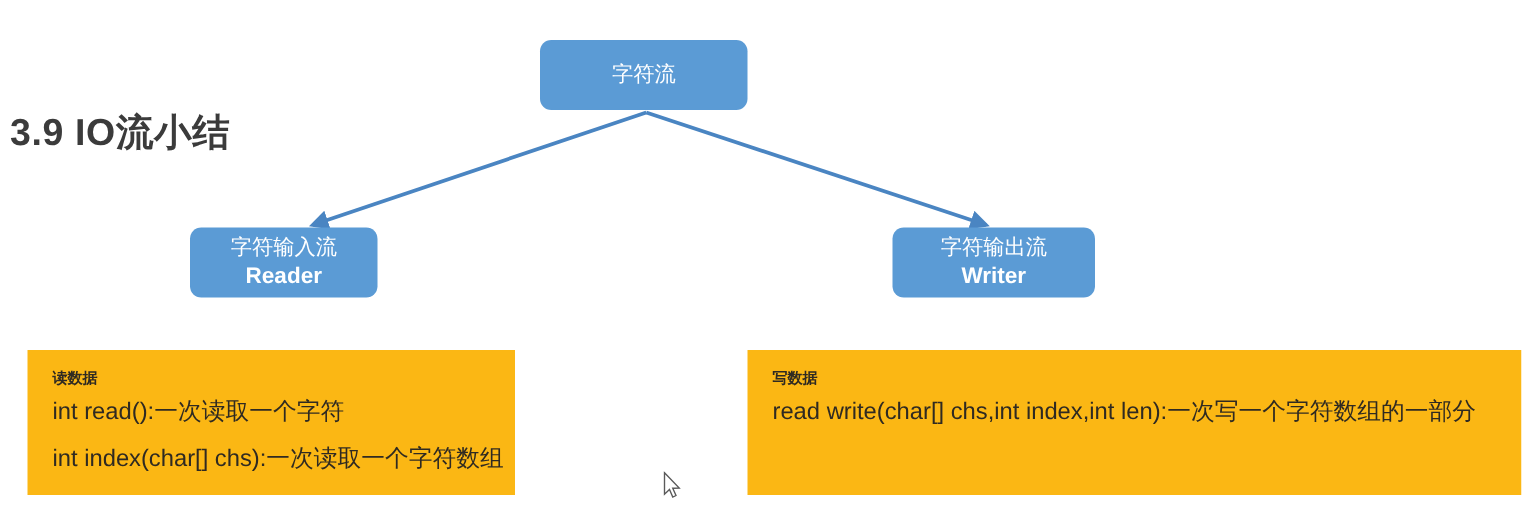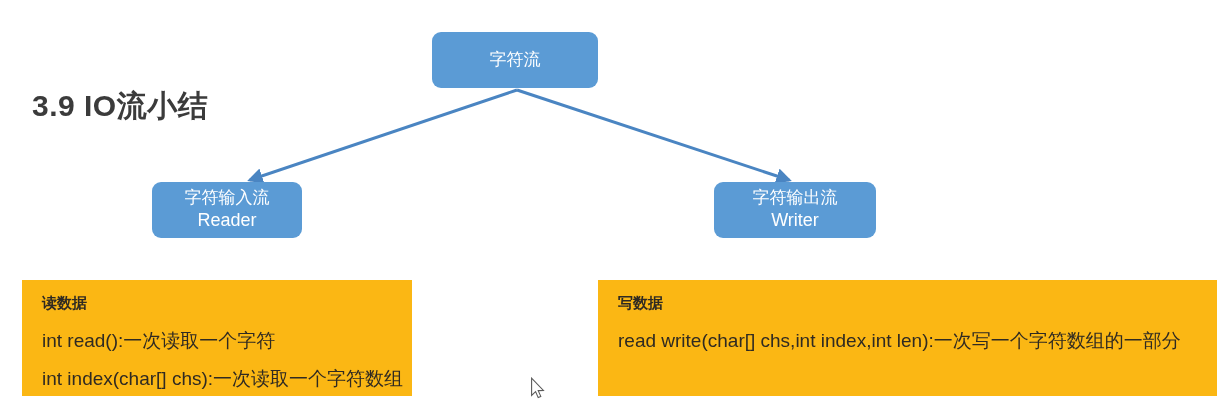--- a/index.html
+++ b/index.html
@@ -20,21 +20,21 @@
     left: 0;
     top: 0;
     width: 1220px;
     height: 414px;
     pointer-events: none;
   }
 
   
   .slide-title {
     position: absolute;
-    left: 32px;
+    left: 8px;
     top: 86px;
     font-size: 30px;
     font-weight: bold;
     color: #3b3b3b;
     letter-spacing: 0.5px;
     white-space: nowrap;
   }
 
   
   .node {
@@ -49,20 +49,21 @@
     line-height: 1.32;
     box-sizing: border-box;
   }
   .node .cn {
     font-size: 17px;
     white-space: nowrap;
   }
   .node .en {
     font-size: 18px;
     white-space: nowrap;
+    font-weight: bold;
   }
   #node-root {
     left: 432px;
     top: 32px;
     width: 166px;
     height: 56px;
   }
   #node-reader {
     left: 152px;
     top: 182px;
@@ -91,23 +92,23 @@
     width: 390px;
     height: 116px;
   }
   #panel-write {
     left: 598px;
     top: 280px;
     width: 619px;
     height: 116px;
   }
   .panel .heading {
-    font-size: 15px;
+    font-size: 12px;
     font-weight: bold;
-    margin-bottom: 15px;
+    margin-bottom: 5px;
     white-space: nowrap;
   }
   .panel .line {
     font-size: 19px;
     margin-bottom: 12px;
     white-space: nowrap;
   }
 
   
   #cursor {

